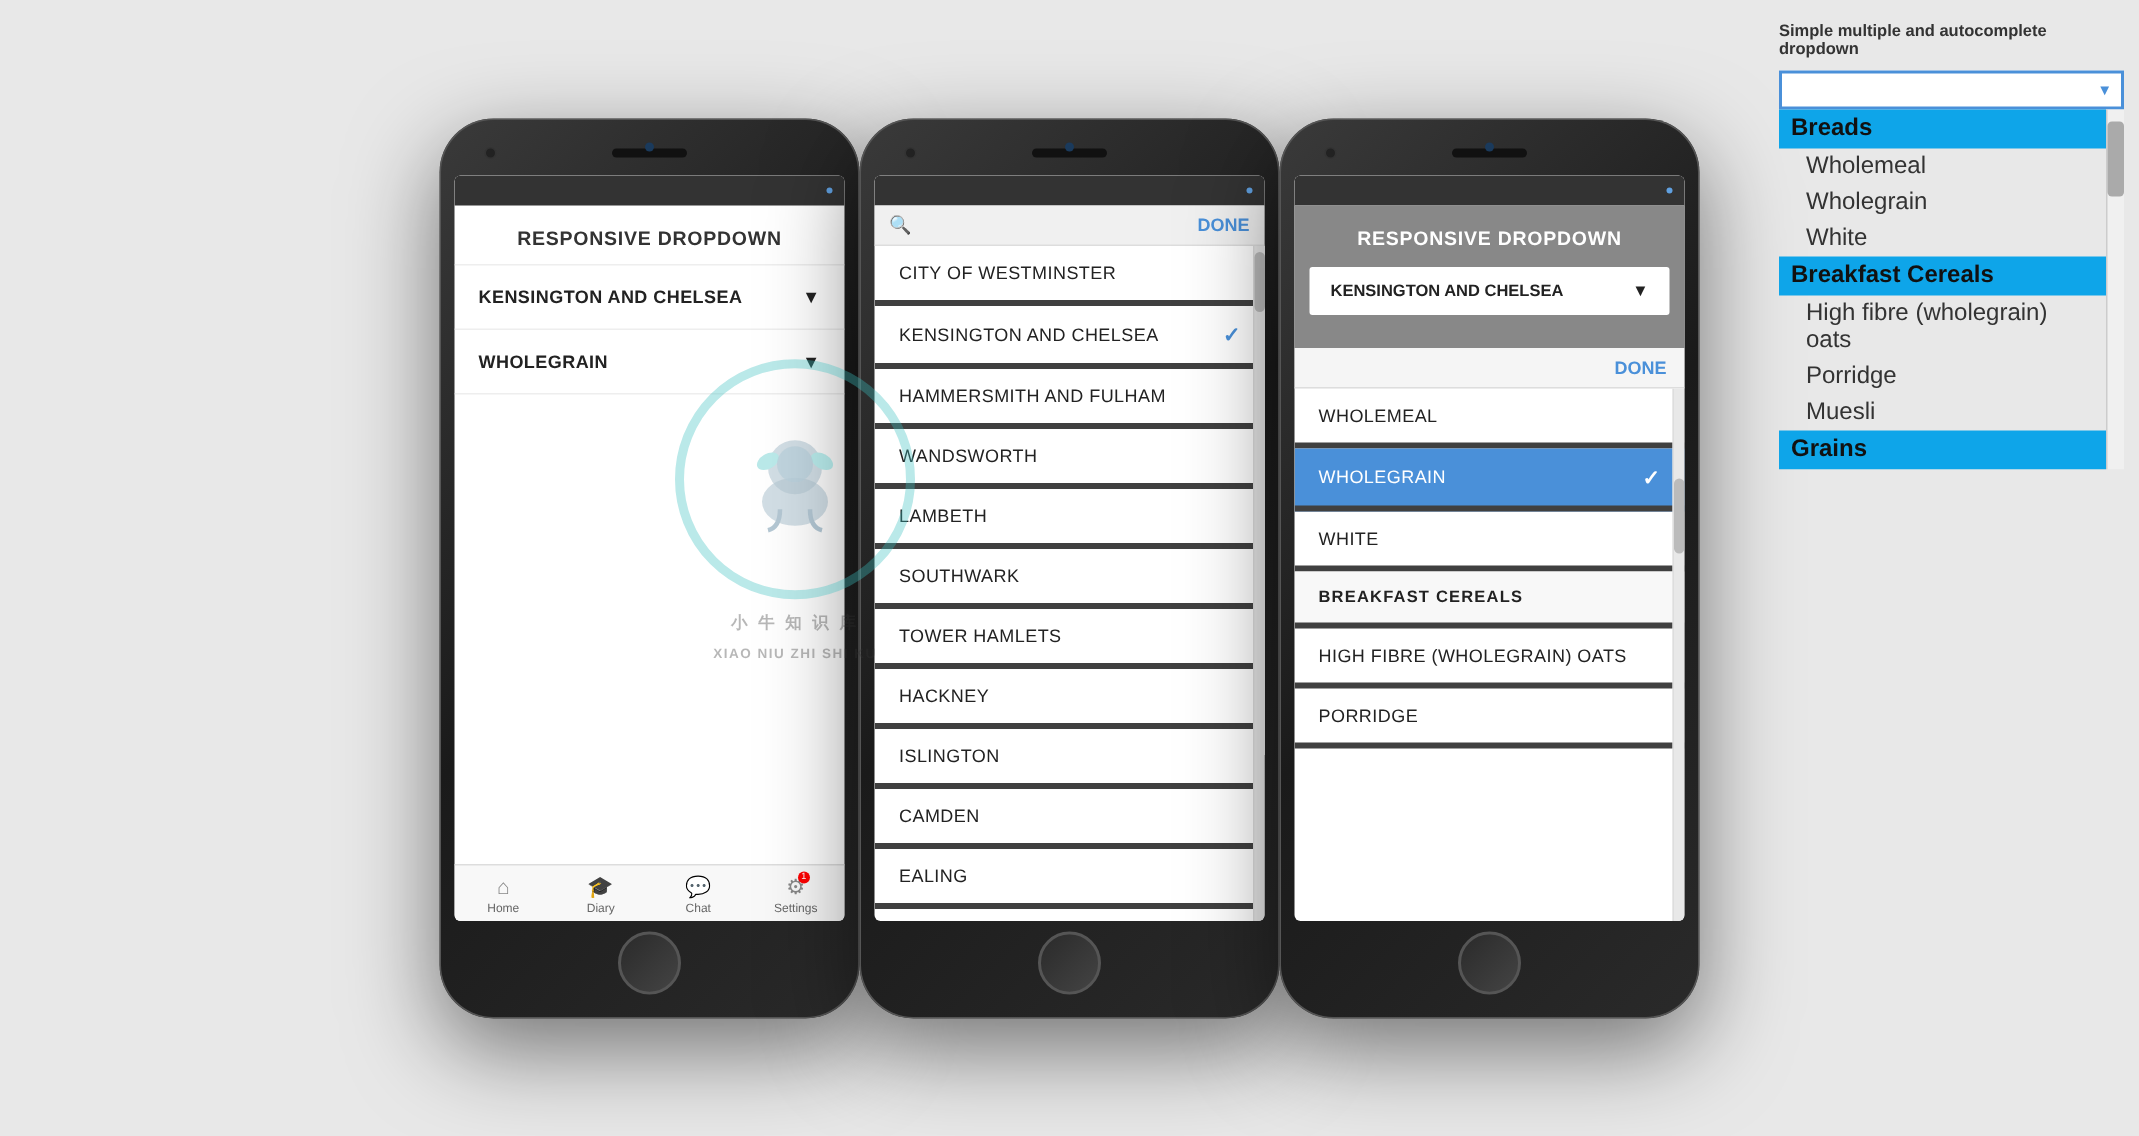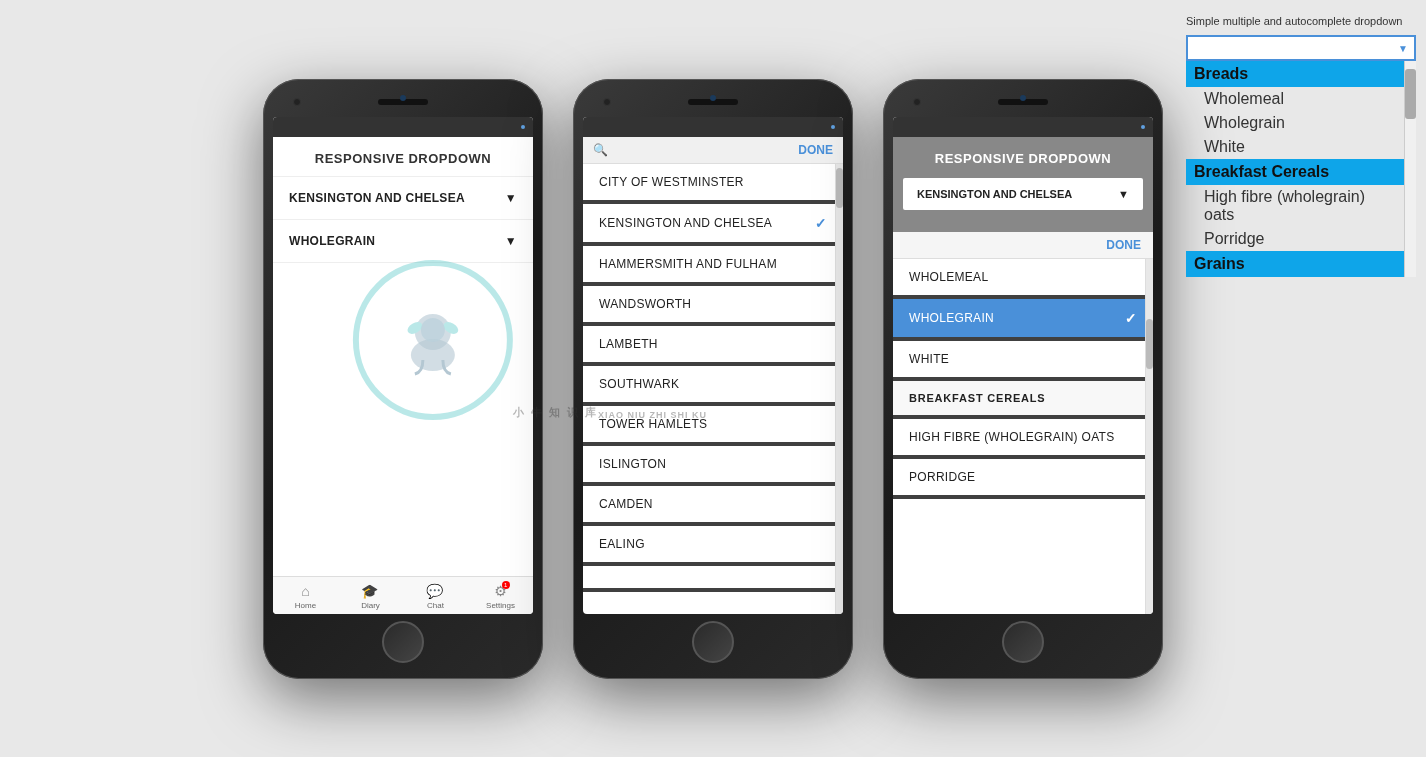--- a/index.html
+++ b/index.html
@@ -12,21 +12,20 @@
       min-height: 757px;
       width: 1426px;
       overflow: hidden;
       position: relative;
     }
 
     .phones-container {
       display: flex;
       align-items: center;
       justify-content: center;
-      gap: 30px;
       padding: 20px 40px;
       flex: 1;
     }
 
     
     .phone {
       width: 280px;
       height: 600px;
       background: linear-gradient(135deg, #3a3a3a 0%, #1a1a1a 50%, #2a2a2a 100%);
       border-radius: 36px;
@@ -323,21 +322,21 @@
       position: absolute;
       right: 10px;
       top: 15px;
       width: 230px;
     }
 
     .right-panel-title {
       font-size: 11px;
       color: #333;
       margin-bottom: 8px;
-      font-weight: normal;
+      font-weight: bold;
     }
 
     .select-dropdown-fake {
       width: 100%;
       height: 26px;
       background: white;
       border: 2px solid #4a90d9;
       display: flex;
       align-items: center;
       justify-content: flex-end;
@@ -374,21 +373,22 @@
 
     
     .watermark {
       position: absolute;
       top: 50%;
       left: 50%;
       transform: translate(-50%, -50%);
       pointer-events: none;
       z-index: 100;
       display: flex;
-      align-items: flex-end;
+      flex-direction: column;
+      align-items: center;
       opacity: 0.35;
     }
 
     .watermark-circle {
       width: 160px;
       height: 160px;
       border: 6px solid #3bbfbf;
       border-radius: 50%;
       display: flex;
       align-items: center;
@@ -505,20 +505,23 @@
           <span>WANDSWORTH</span>
         </div>
         <div class="list-item">
           <span>LAMBETH</span>
         </div>
         <div class="list-item">
           <span>SOUTHWARK</span>
         </div>
         <div class="list-item">
           <span>TOWER HAMLETS</span>
+        </div>
+        <div class="list-item">
+          <span>HACKNEY</span>
         </div>
         <div class="list-item">
           <span>ISLINGTON</span>
         </div>
         <div class="list-item">
           <span>CAMDEN</span>
         </div>
         <div class="list-item">
           <span>EALING</span>
         </div>
@@ -595,20 +598,21 @@
   </div>
   <div class="select-listbox-wrapper">
     <div class="select-listbox-content">
       <div class="select-group-header">Breads</div>
       <div class="select-option">Wholemeal</div>
       <div class="select-option">Wholegrain</div>
       <div class="select-option">White</div>
       <div class="select-group-header">Breakfast Cereals</div>
       <div class="select-option">High fibre (wholegrain) oats</div>
       <div class="select-option">Porridge</div>
+      <div class="select-option">Muesli</div>
       <div class="select-group-header">Grains</div>
     </div>
     <div style="width:12px; background:#f0f0f0; border-left:1px solid #ccc; position:relative;">
       <div style="width:100%; height:50px; background:#aaa; border-radius:3px; position:absolute; top:8px;"></div>
     </div>
   </div>
 </div>
 
 <div class="watermark" style="left: 530px; top: 340px;">
   <div class="watermark-circle">

